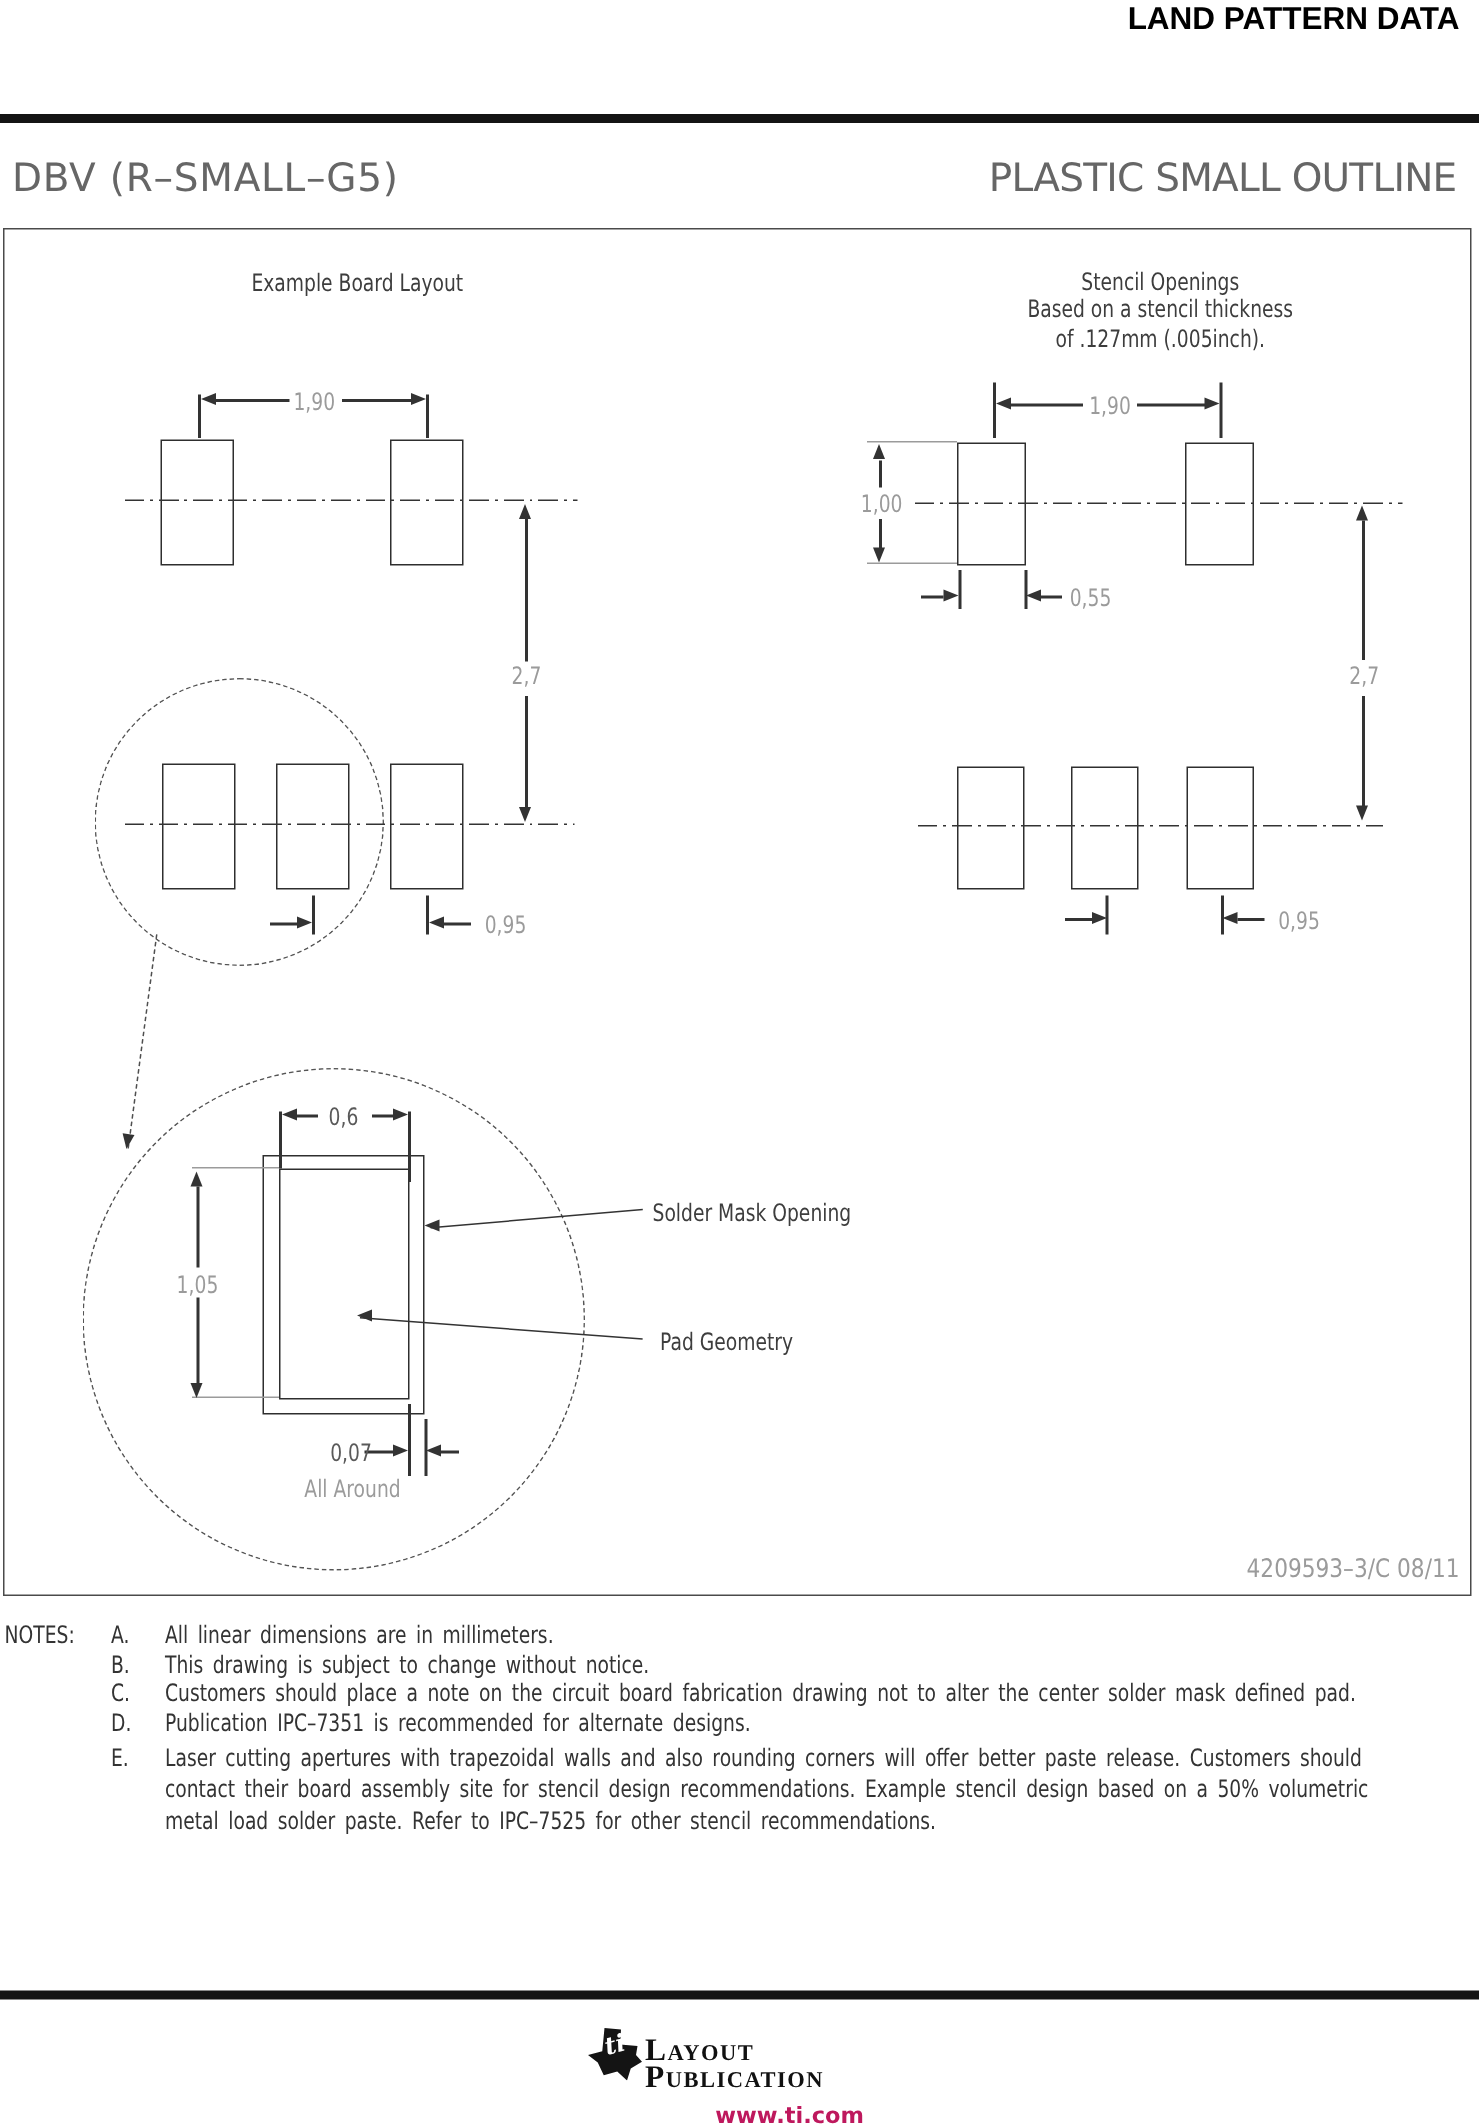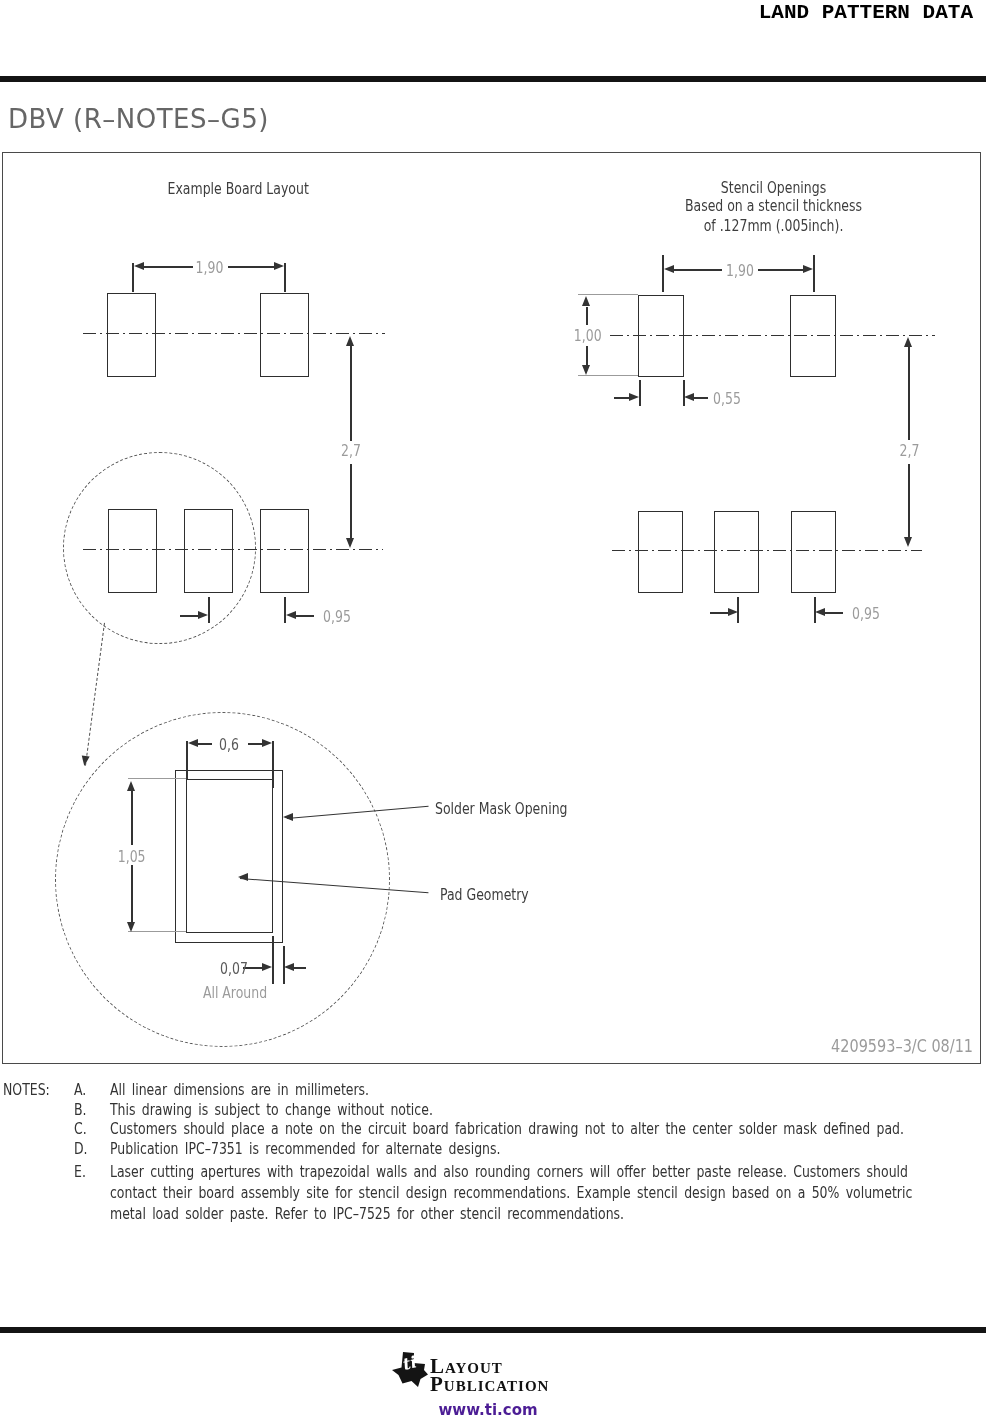--- a/index.html
+++ b/index.html
@@ -32,30 +32,31 @@
   .ldd{position:absolute;height:0;border-top:1.5px dashed #4f4f4f;transform-origin:0 0;}
   .arr{position:absolute;width:0;height:0;border-style:solid;}
   .ar{border-width:4.5px 0 4.5px 10px;border-color:transparent transparent transparent #333;}
   .al{border-width:4.5px 10px 4.5px 0;border-color:transparent #333 transparent transparent;}
   .au{border-width:0 4.5px 10px 4.5px;border-color:transparent transparent #333 transparent;}
   .ad{border-width:10px 4.5px 0 4.5px;border-color:#333 transparent transparent transparent;}
   .rule{position:absolute;left:0;width:986px;height:6px;background:#141414;}
   .frame{position:absolute;left:2px;top:152px;width:979px;height:912px;border:1.8px solid #4a4a4a;box-sizing:border-box;background:#fff;}
   .brand{position:absolute;font-family:"Liberation Serif","DejaVu Serif",serif;font-weight:bold;
          font-variant:small-caps;font-size:21px;line-height:20px;color:#111;letter-spacing:1px;white-space:nowrap;}
-  .url{position:absolute;font-family:"DejaVu Sans",sans-serif;font-weight:bold;font-size:15px;color:#4c1d95;text-align:center;}
+  .url{position:absolute;font-family:"DejaVu Sans",sans-serif;font-weight:bold;font-size:15px;color:#be185d;text-align:right;}
 </style>
 </head>
 <body>
 
 <div class="page">
 
-  <div class="doctitle" style="right:13px;top:1px;font-family:Liberation Mono, monospace;">LAND PATTERN DATA</div>
+  <div class="doctitle" style="right:13px;top:1px;">LAND PATTERN DATA</div>
   <div class="rule" style="top:76px;"></div>
-  <div class="hdr" style="left:8px;top:103px;">DBV (R–NOTES–G5)</div>
+  <div class="hdr" style="left:8px;top:103px;">DBV (R–SMALL–G5)</div>
+  <div class="hdr" style="right:15px;top:103px;letter-spacing:-0.5px;">PLASTIC SMALL OUTLINE</div>
 
   <div class="frame"></div>
 
   <div class="cad cx" style="left:150px;top:180px;width:160px;">Example Board Layout</div>
 
   <div class="pad" style="left:107px;top:293px;width:49px;height:84px;"></div>
   <div class="pad" style="left:260px;top:293px;width:49px;height:84px;"></div>
   <div class="cline" style="left:83px;top:333px;width:302px;"></div>
 
   <div class="vl" style="left:132px;top:263px;height:29px;"></div>

